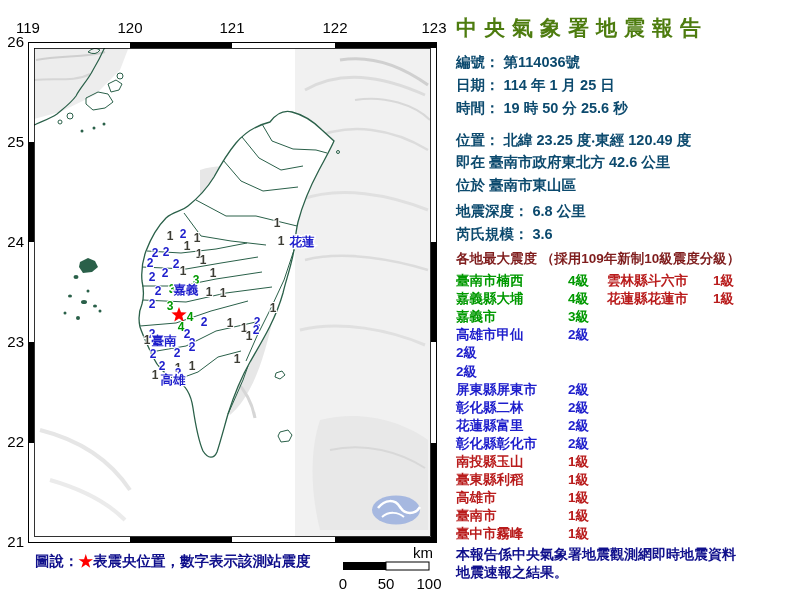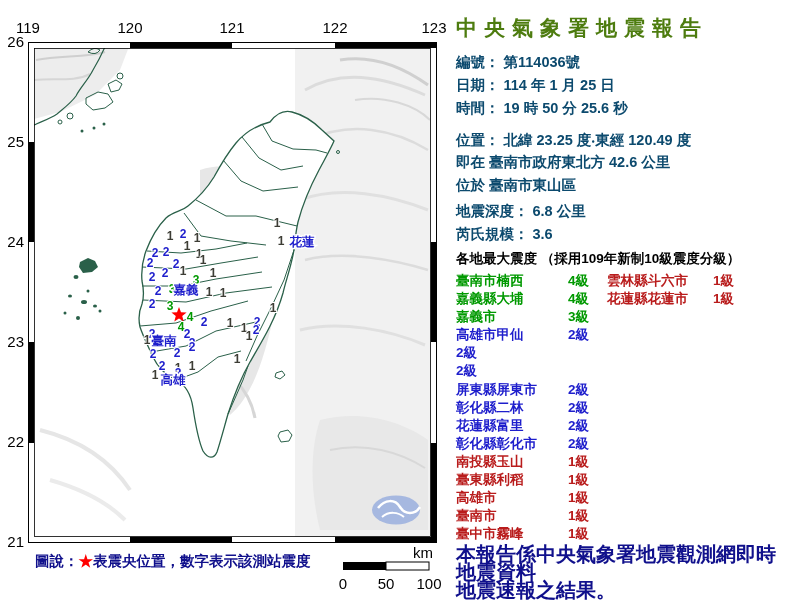--- a/index.html
+++ b/index.html
@@ -8,31 +8,31 @@
   
   .panel{position:absolute;left:440px;top:0;width:360px;height:600px;}
   .title{position:absolute;left:16px;top:14px;font-size:21px;font-weight:bold;
          color:#4d7c0f;letter-spacing:7px;white-space:nowrap;}
   .rlines{position:absolute;left:16px;top:51px;width:335px;}
   .rline{height:23px;display:flex;align-items:center;font-size:14.5px;font-weight:bold;
          color:#0c4a6e;white-space:pre;}
   .rline:nth-child(4){margin-top:8px;}
   .rline:nth-child(7){margin-top:3px;}
   .iheading{position:absolute;left:16px;top:250px;font-size:13.5px;font-weight:bold;
-            color:#000000;white-space:nowrap;}
+            color:#7f1d1d;white-space:nowrap;}
   .icol{position:absolute;top:272px;font-size:13.5px;font-weight:bold;}
   .icol-left{left:16px;width:150px;}
   .icol-right{left:167px;width:130px;}
-  .irow{height:18.1px;display:flex;white-space:nowrap;}
+  .irow{height:18.1px;display:flex;align-items:center;white-space:nowrap;}
   .icol-left .iname{width:112px;}
   .icol-right .iname{width:106px;}
   .tone-green{color:#009900;}
   .tone-blue{color:#1e1ecc;}
   .tone-black{color:#b91c1c;}
-  .pfooter{position:absolute;left:16px;top:545px;width:330px;font-size:20px;
+  .pfooter{position:absolute;left:16px;top:545px;width:330px;font-size:14px;
            font-weight:bold;color:#10108c;line-height:18px;}
   
   text{font-family:"Liberation Sans",sans-serif;}
   .axis{font-size:15px;fill:#000;}
   .num{font-size:12px;font-weight:bold;paint-order:stroke;stroke:#ffffff;stroke-width:2px;}
   .num-gray{fill:#3d3d35;}
   .num-blue{fill:#1e1ecc;}
   .num-green{fill:#009900;}
   .city{font-size:12.5px;font-weight:bold;fill:#1e1ecc;paint-order:stroke;
         stroke:#ffffff;stroke-width:2.5px;}

